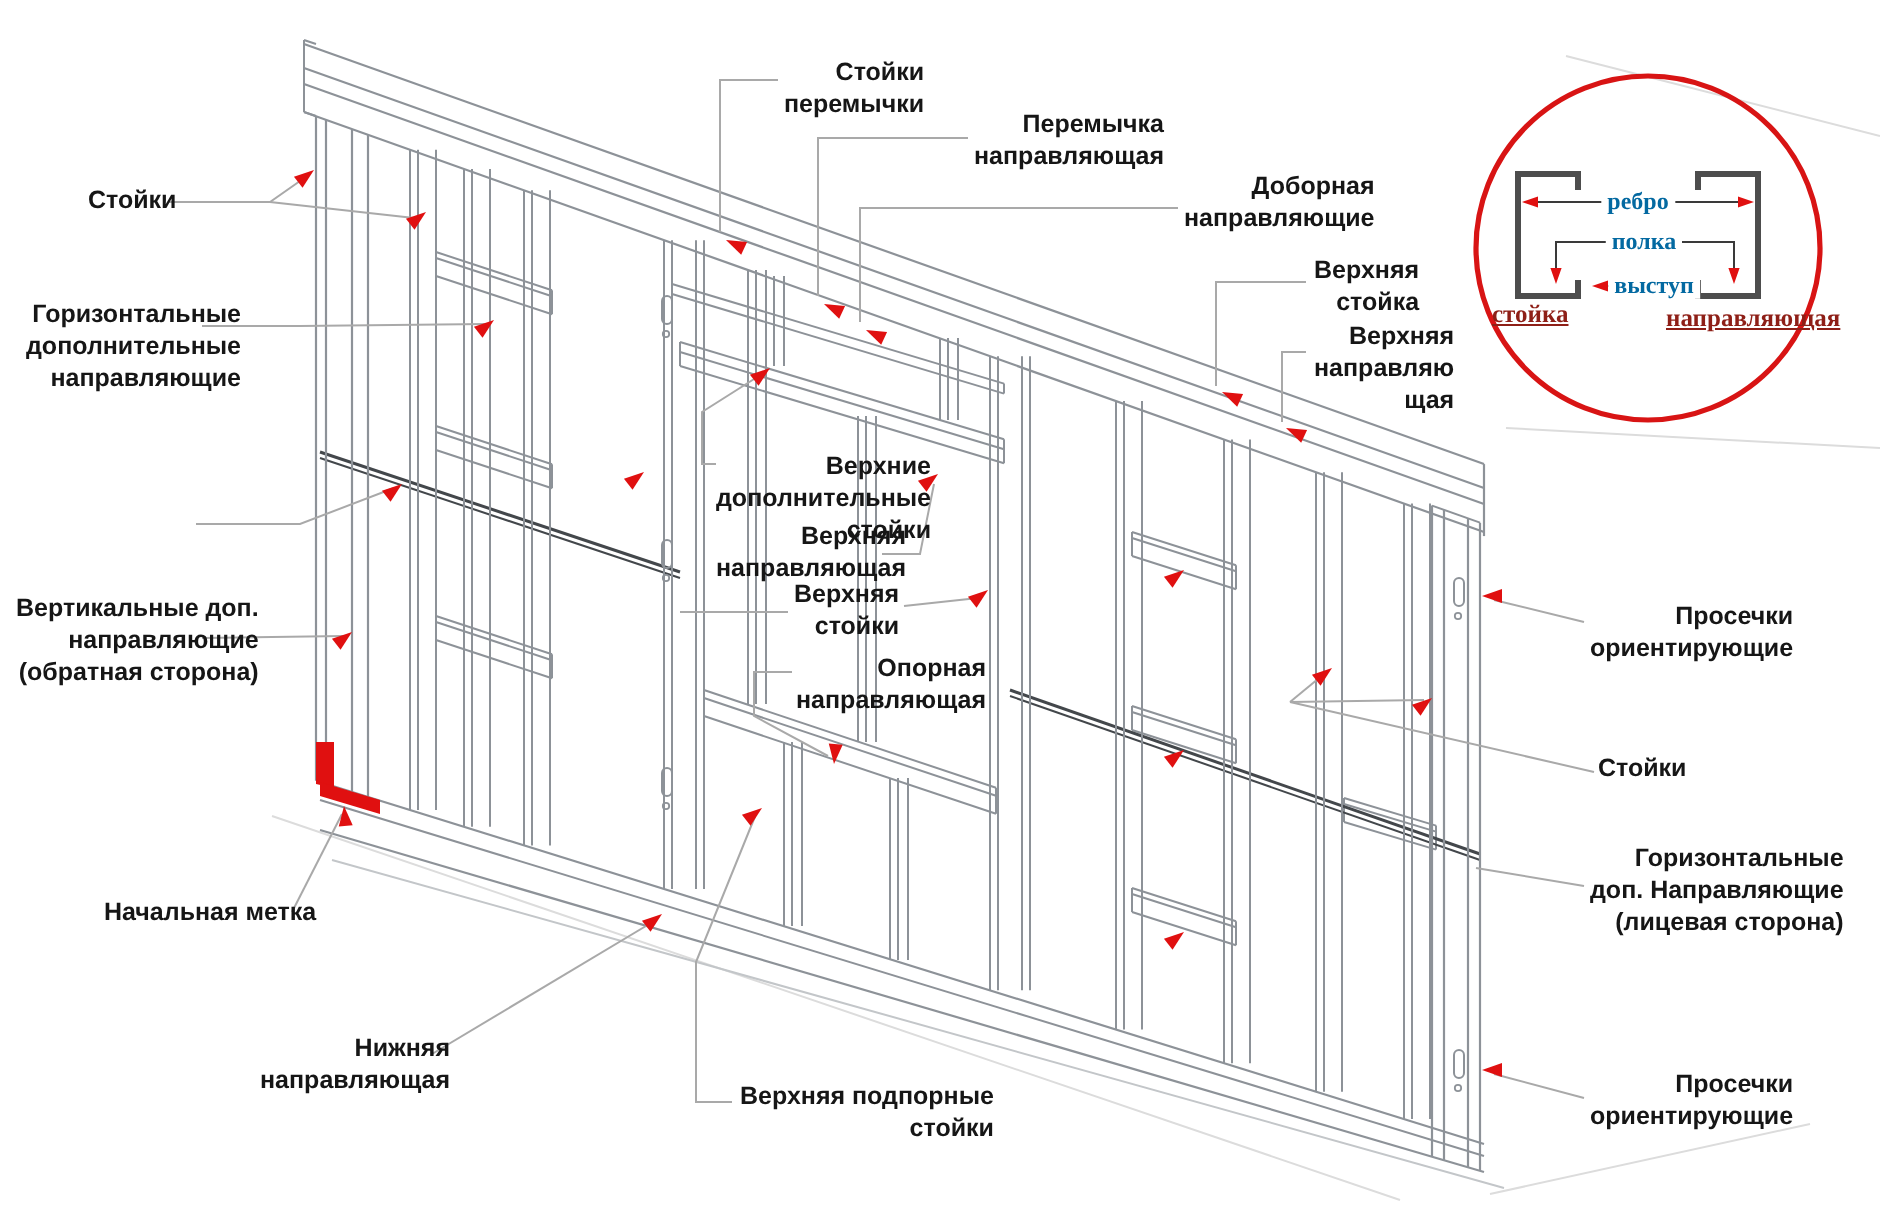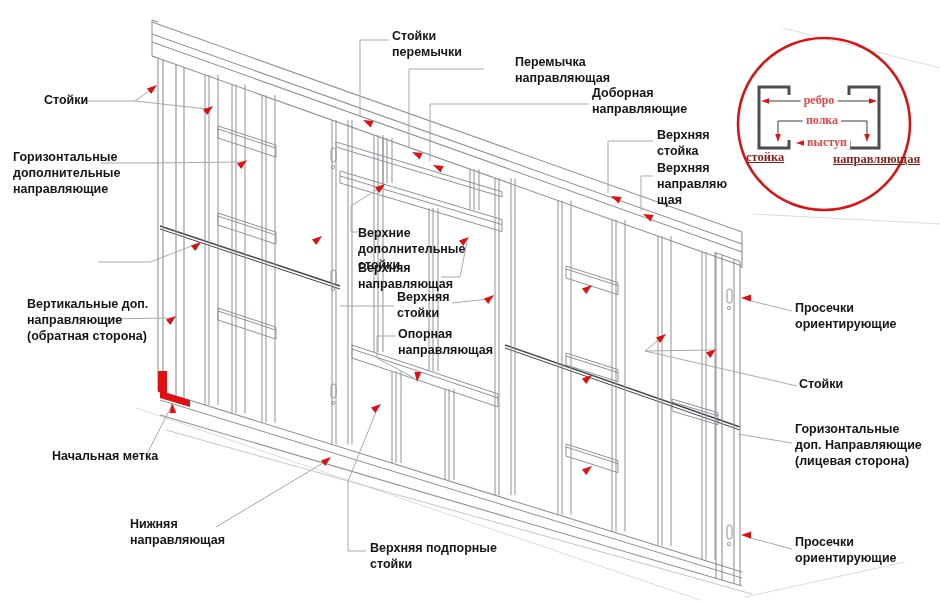--- a/index.html
+++ b/index.html
@@ -7,25 +7,26 @@
     position:relative;width:940px;height:603px;background:#ffffff;overflow:hidden;
     font-family:"Liberation Sans", sans-serif;
   }
   svg.art{position:absolute;left:0;top:0;}
   .lbl{
     position:absolute;
     font:bold 12.5px/1.26 "Liberation Sans", sans-serif;
     color:#161616;
     white-space:pre-line;
     letter-spacing:0;
+    text-align:right;
   }
   .inset-dim{
     position:absolute;
     font:bold 12px/1.1 "Liberation Serif", serif;
-    color:#ef4444;
+    color:#0369a1;
     background:#ffffff;
     padding:0 3px;
     transform:translate(-50%,-50%);
     white-space:nowrap;
   }
   .inset-name{
     position:absolute;
     font:bold 12.5px/1.1 "Liberation Serif", serif;
     color:#8e1f17;
     text-decoration:underline;
@@ -247,31 +248,31 @@
         <path d="M0 0 L-10 -3.5 L-10 3.5 Z" fill="#e01010" transform="translate(778,142) rotate(90) scale(0.8)"></path>
         <path d="M0 0 L-10 -3.5 L-10 3.5 Z" fill="#e01010" transform="translate(867,142) rotate(90) scale(0.8)"></path>
         <path d="M0 0 L-10 -3.5 L-10 3.5 Z" fill="#e01010" transform="translate(796,143) rotate(180) scale(0.8)"></path>
       </g>
   </svg>
 
   <div class="lbl" style="left:44px;top:93px">Стойки</div>
   <div class="lbl" style="left:13px;top:150px">Горизонтальные
 дополнительные
 направляющие</div>
-  <div class="lbl" style="left:27px;top:297px">Вертикальные доп.
+  <div class="lbl" style="left:8px;top:297px">Вертикальные доп.
 направляющие
 (обратная сторона)</div>
   <div class="lbl" style="left:52px;top:449px">Начальная метка</div>
   <div class="lbl" style="left:130px;top:517px">Нижняя
 направляющая</div>
   <div class="lbl" style="left:370px;top:541px">Верхняя подпорные
 стойки</div>
   <div class="lbl" style="left:392px;top:29px">Стойки
 перемычки</div>
-  <div class="lbl" style="left:515px;top:55px">Перемычка
+  <div class="lbl" style="left:487px;top:55px">Перемычка
 направляющая</div>
   <div class="lbl" style="left:592px;top:86px">Доборная
 направляющие</div>
   <div class="lbl" style="left:657px;top:128px">Верхняя
 стойка</div>
   <div class="lbl" style="left:657px;top:161px">Верхняя
 направляю
 щая</div>
   <div class="lbl" style="left:358px;top:226px">Верхние
 дополнительные

